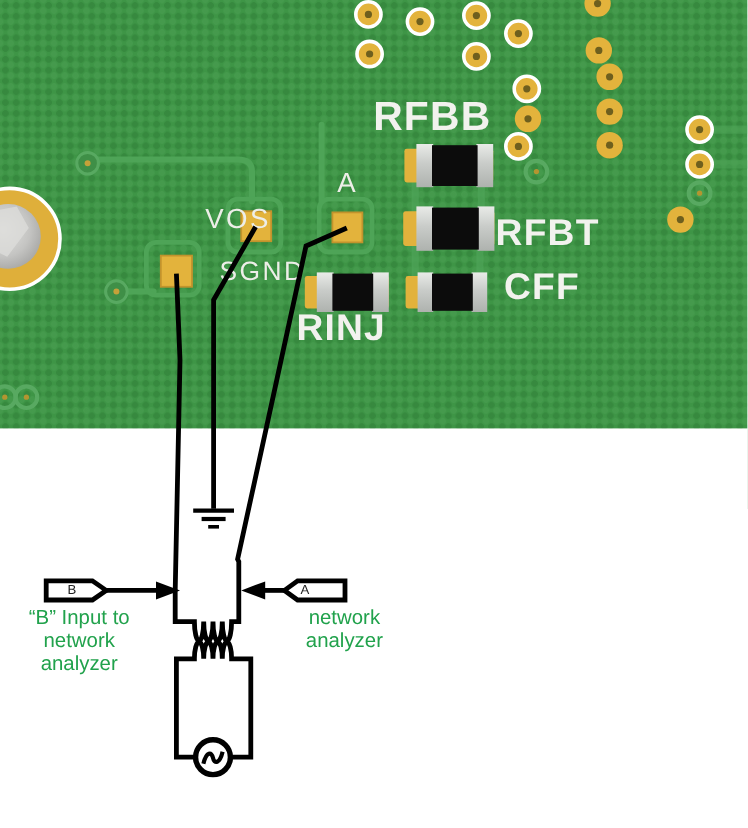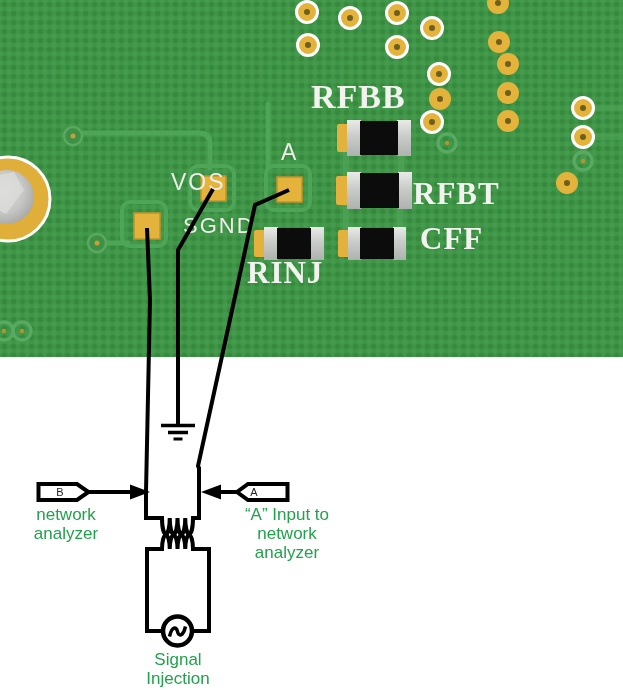--- a/index.html
+++ b/index.html
@@ -7,21 +7,21 @@
           font-family:"Liberation Sans",sans-serif;}
   
   .pcb{position:absolute;left:0;top:0;width:623px;height:357px;
        background-color:#3E9546;
        background-image:
          radial-gradient(circle, rgba(18,76,24,0.16) 2.5px, transparent 3px),
          radial-gradient(circle, rgba(130,200,135,0.10) 2.5px, transparent 3px);
        background-size:9px 9px,9px 9px;background-position:0 0,4.5px 4.5px;}
   .pcb-svg{position:absolute;left:0;top:0;}
   
-  .silk{position:absolute;color:#F2F2EE;font-family:Liberation Serif, serif;
+  .silk{position:absolute;color:#F2F2EE;font-family:Liberation Sans, sans-serif;
         font-weight:bold;letter-spacing:1px;white-space:nowrap;}
   .silk-light{position:absolute;color:#EDEEE8;font-family:"Liberation Sans",sans-serif;
         font-weight:normal;letter-spacing:2px;white-space:nowrap;}
   .lbl-rfbb{left:311px;top:78px;font-size:34px;}
   .lbl-rfbt{left:413px;top:176px;font-size:31px;}
   .lbl-cff{left:420px;top:221px;font-size:31px;}
   .lbl-rinj{left:247px;top:255px;font-size:31px;}
   .lbl-vos{left:123px;top:169px;font-size:23px;margin-left:48px;}
   .lbl-sgnd{left:183px;top:213px;font-size:22px;}
   .lbl-a{left:281px;top:139px;font-size:23px;}
@@ -218,24 +218,20 @@
 
       <polygon points="38.5,484 77,484 88.5,492 77,500 38.5,500" fill="#FFFFFF" stroke-width="4"></polygon>
       <polygon points="287.5,484 248,484 237,492 248,500 287.5,500" fill="#FFFFFF" stroke-width="4"></polygon>
     </g>
   </svg>
 
   <div class="flag-letter flag-letter-b">B</div>
   <div class="flag-letter flag-letter-a">A</div>
 
   <div class="green-note note-b">
+    <div>“B” Input to</div>
     <div>network analyzer</div>
   </div>
   <div class="green-note note-a">
-    <div>“A” Input to</div>
     <div>network analyzer</div>
   </div>
-  <div class="green-note note-sig">
-    <div>Signal</div>
-    <div>Injection</div>
-  </div>
 
 </div>
 
 </body></html>

